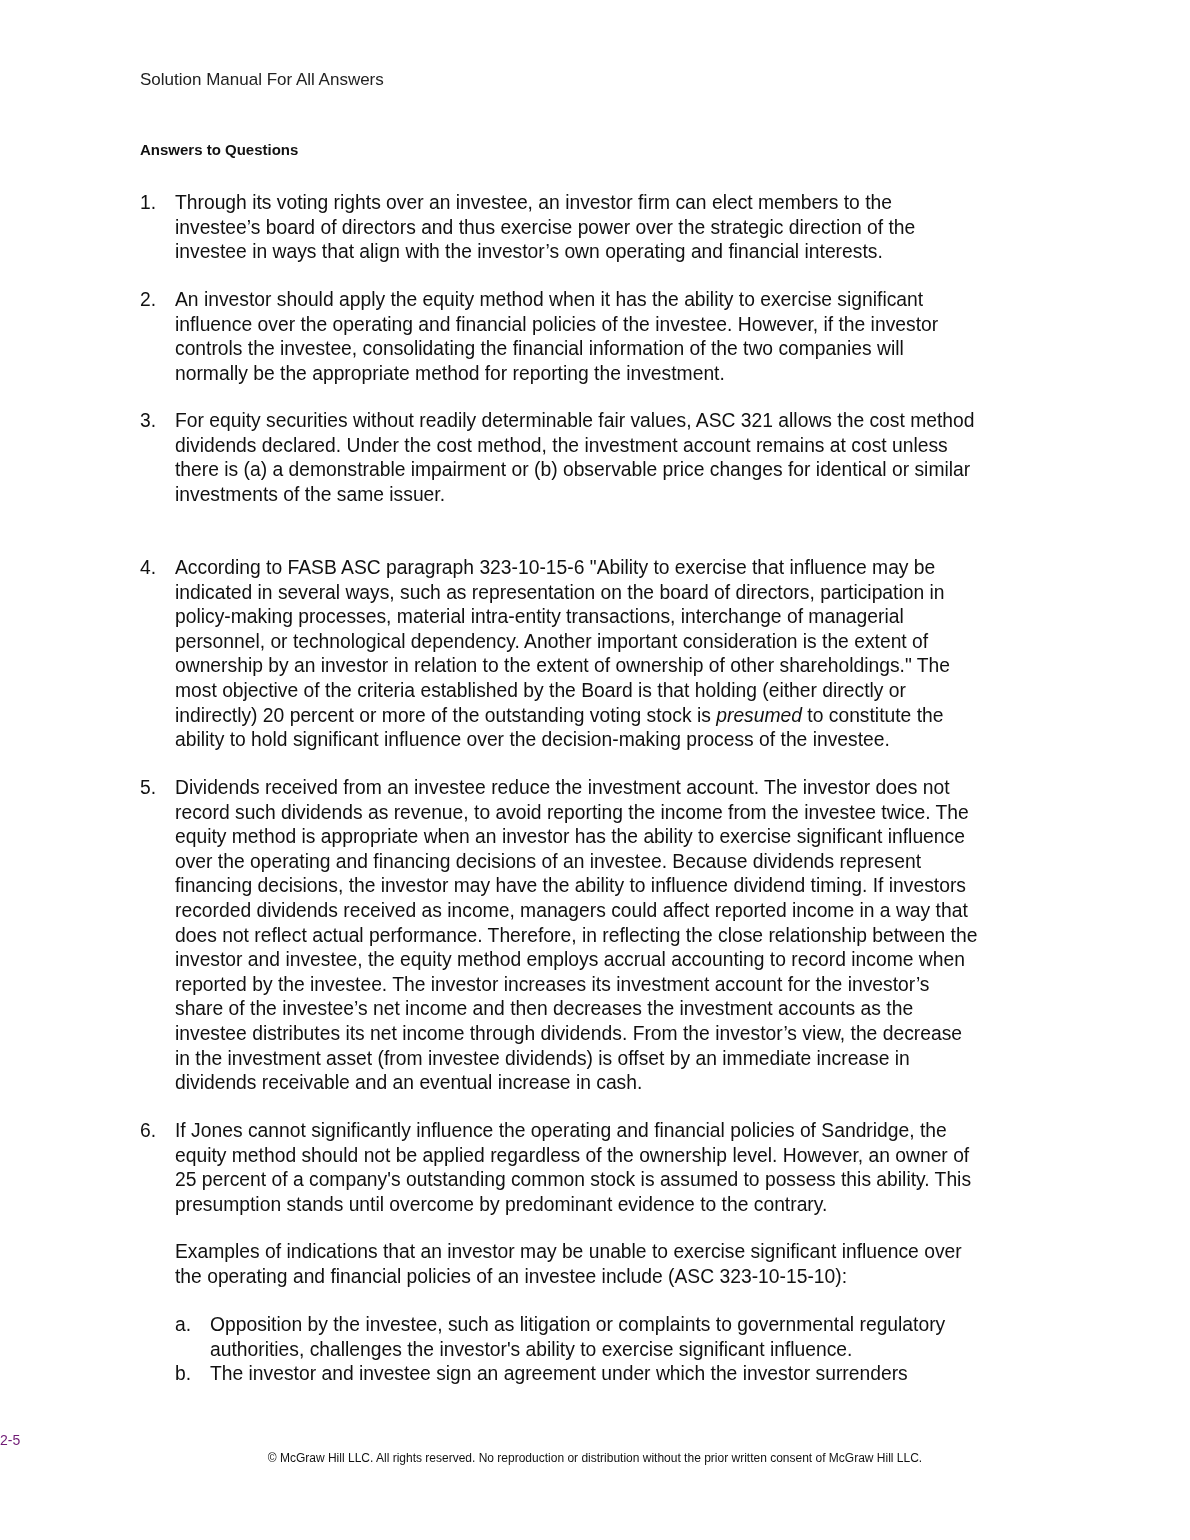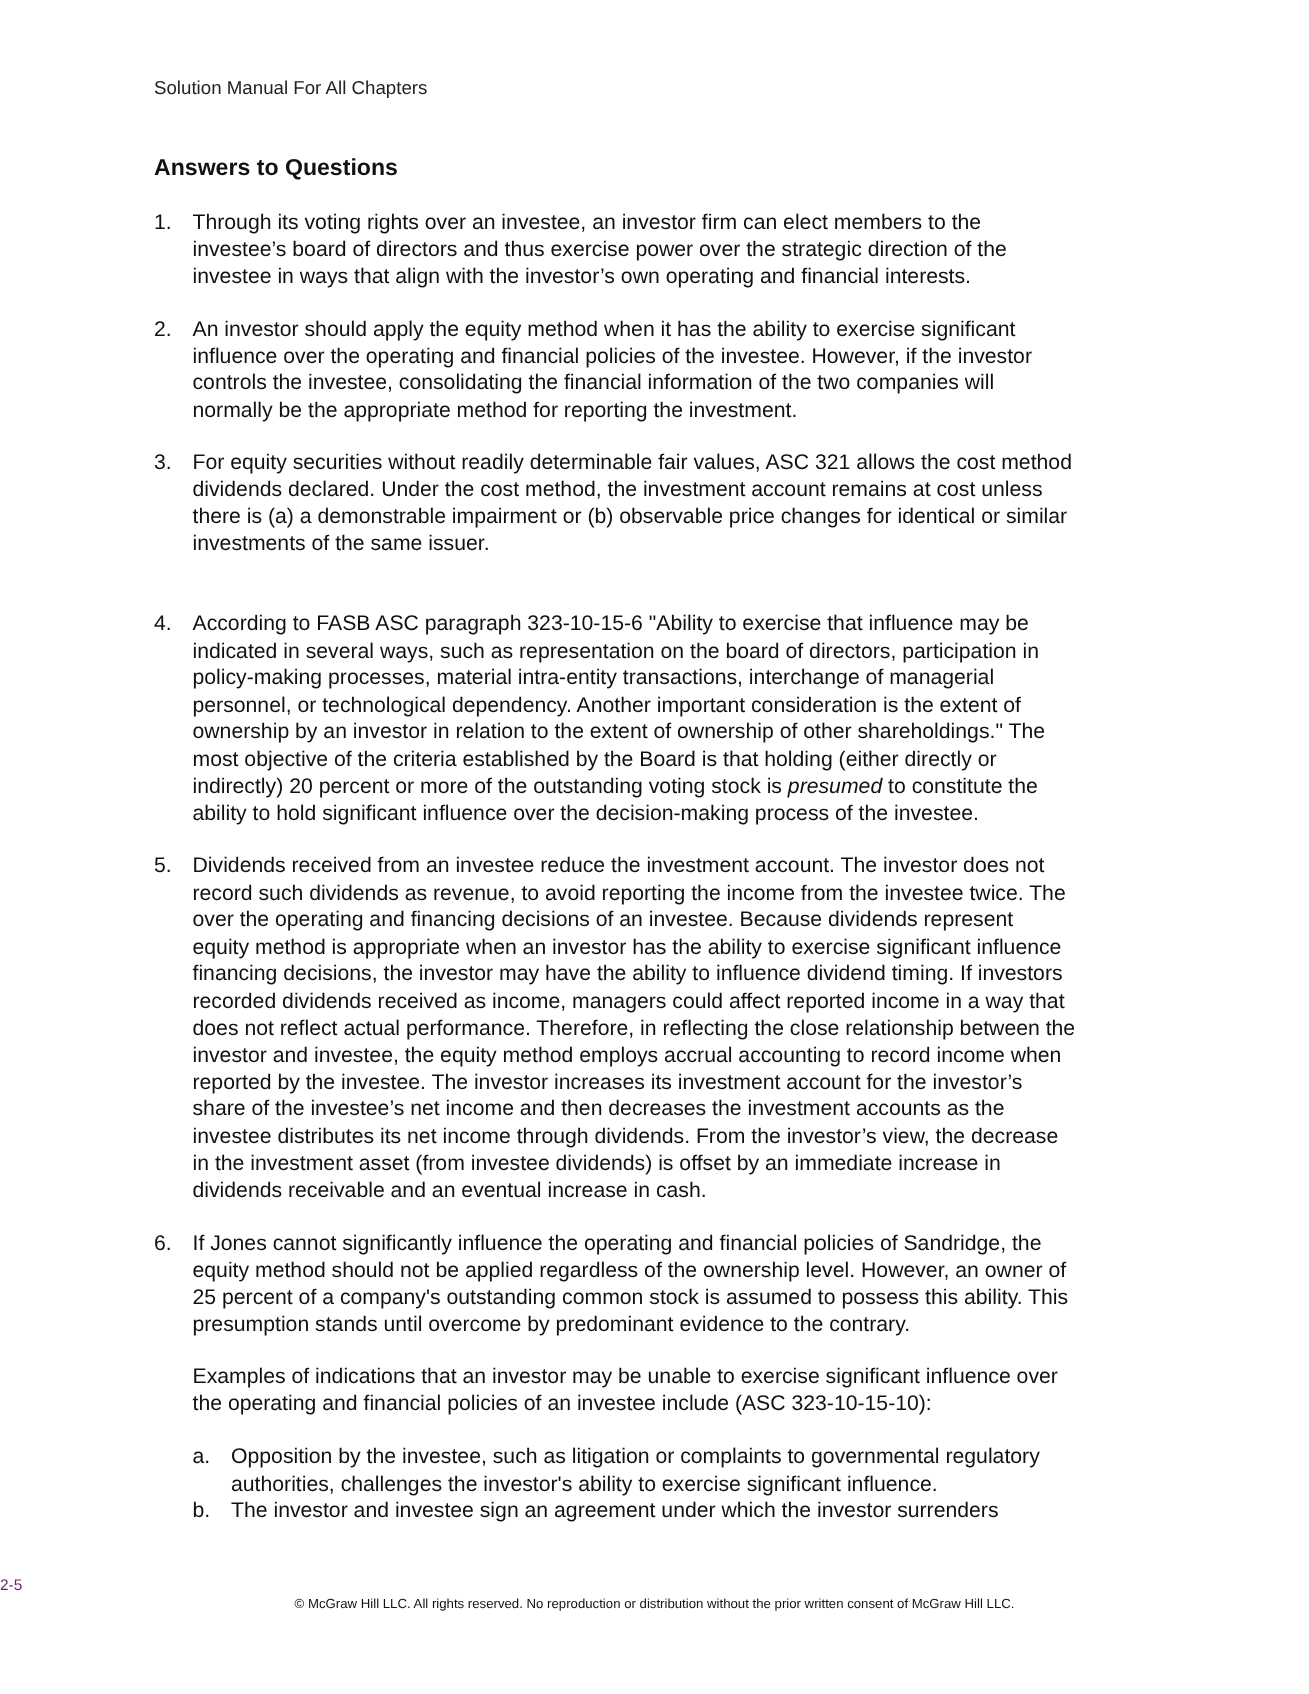--- a/index.html
+++ b/index.html
@@ -1,34 +1,34 @@
 <!DOCTYPE html>
 <html><head>
 <meta charset="utf-8">
 <style>
   html, body { margin: 0; padding: 0; background: #ffffff; }
   body { width: 1190px; height: 1540px; position: relative; overflow: hidden;
          font-family: "Liberation Sans", sans-serif; color: #111111; }
   .header { position: absolute; left: 140px; top: 70px; font-size: 17px; color: #222; }
-  .title { position: absolute; left: 140px; top: 141px; font-size: 21px; font-weight: bold; color: #111; }
+  .title { position: absolute; left: 140px; top: 141px; font-size: 15px; font-weight: bold; color: #111; }
   .block { position: absolute; left: 140px; width: 960px; font-size: 19.3px; line-height: 24.6px; }
   .item { position: relative; padding-left: 35px; }
   .num { position: absolute; left: 0; top: 0; }
   .line { display: block; white-space: nowrap; }
   .sub { position: relative; padding-left: 70px; }
   .sub .num { left: 35px; }
   .para { padding-left: 35px; }
   em { font-style: italic; }
   .footer-page { position: absolute; left: 0; width: 1190px; text-align: left; top: 1432px; font-size: 14px; color: #701a75; }
   .footer-copy { position: absolute; left: 0; width: 1190px; text-align: center; top: 1451px; font-size: 12px; color: #111; }
 </style>
 </head>
 <body>
 
-<div class="header">Solution Manual For All Chapters</div>
+<div class="header">Solution Manual For All Answers</div>
 <div class="title">Answers to Questions</div>
 
 <div class="block" style="top:191px;">
   <div class="item">
     <span class="num">1.</span>
     <span class="line">Through its voting rights over an investee, an investor firm can elect members to the</span>
     <span class="line">investee’s board of directors and thus exercise power over the strategic direction of the</span>
     <span class="line">investee in ways that align with the investor’s own operating and financial interests.</span>
   </div>
 </div>
@@ -65,22 +65,22 @@
     <span class="line"><span>indirectly) 20 percent or more of the outstanding voting stock is </span><em>presumed</em><span> to constitute the</span></span>
     <span class="line">ability to hold significant influence over the decision-making process of the investee.</span>
   </div>
 </div>
 
 <div class="block" style="top:776px;">
   <div class="item">
     <span class="num">5.</span>
     <span class="line">Dividends received from an investee reduce the investment account. The investor does not</span>
     <span class="line">record such dividends as revenue, to avoid reporting the income from the investee twice. The</span>
+    <span class="line">equity method is appropriate when an investor has the ability to exercise significant influence</span>
     <span class="line">over the operating and financing decisions of an investee. Because dividends represent</span>
-    <span class="line">equity method is appropriate when an investor has the ability to exercise significant influence</span>
     <span class="line">financing decisions, the investor may have the ability to influence dividend timing. If investors</span>
     <span class="line">recorded dividends received as income, managers could affect reported income in a way that</span>
     <span class="line">does not reflect actual performance. Therefore, in reflecting the close relationship between the</span>
     <span class="line">investor and investee, the equity method employs accrual accounting to record income when</span>
     <span class="line">reported by the investee. The investor increases its investment account for the investor’s</span>
     <span class="line">share of the investee’s net income and then decreases the investment accounts as the</span>
     <span class="line">investee distributes its net income through dividends. From the investor’s view, the decrease</span>
     <span class="line">in the investment asset (from investee dividends) is offset by an immediate increase in</span>
     <span class="line">dividends receivable and an eventual increase in cash.</span>
   </div>

